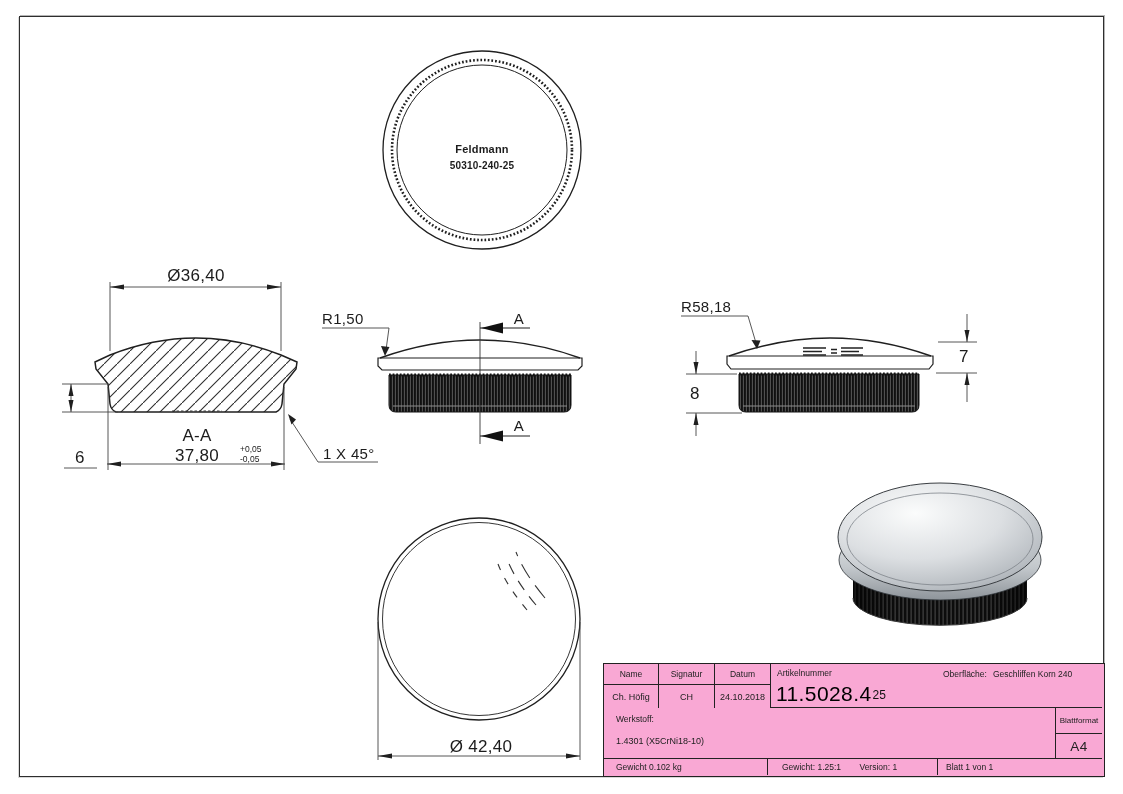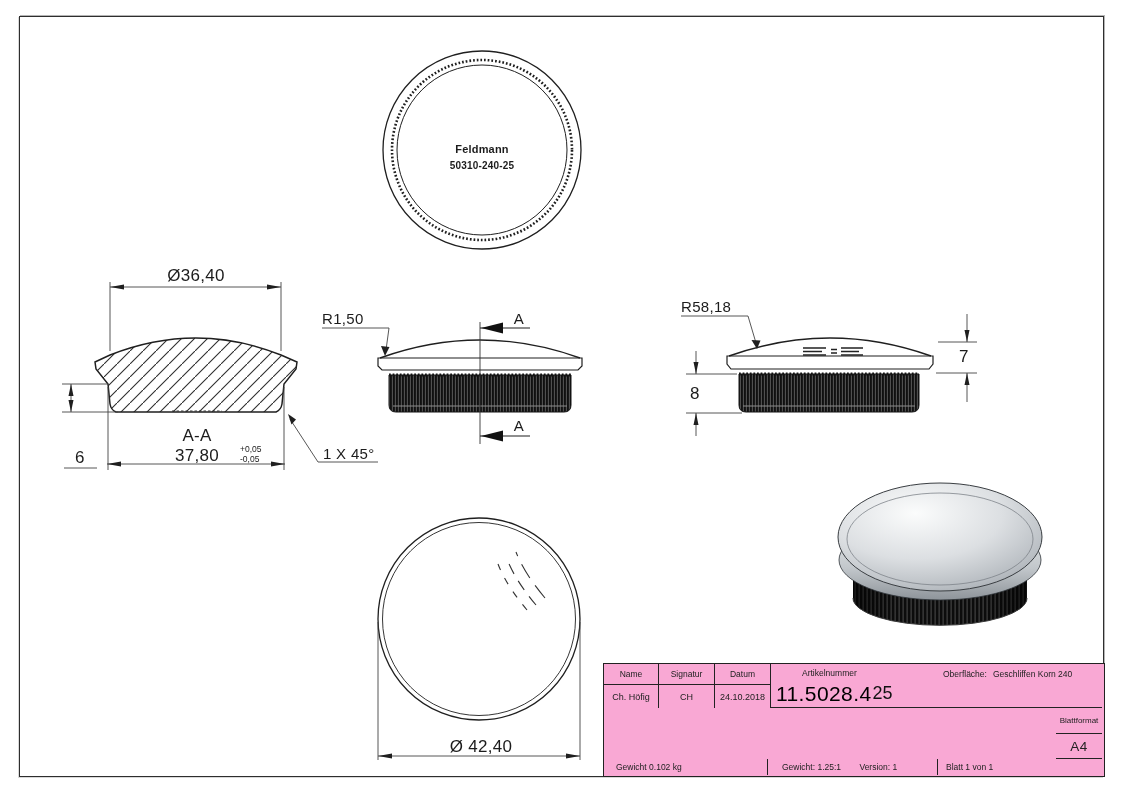--- a/index.html
+++ b/index.html
@@ -22,21 +22,21 @@
   
   .tb{
     position:absolute;left:603px;top:663px;width:502px;height:114px;
     border:1.6px solid #222;box-sizing:border-box;background:#f9a8d4;font-size:8.5px;color:#222;
   }
   .tb .cell{position:absolute;box-sizing:border-box;}
   .bR{border-right:1px solid #222;}
   .bB{border-bottom:1px solid #222;}
   .ctr{display:flex;align-items:center;justify-content:center;text-align:center;}
   .artnum{font-size:21px;letter-spacing:.4px;color:#000;}
-  .artnum-sfx{font-size:18px;letter-spacing:0;vertical-align:2px;margin-left:1px;color:#111;}
+  .artnum-sfx{font-size:12px;letter-spacing:0;vertical-align:2px;margin-left:1px;color:#111;}
   .small-label{font-size:8.5px;color:#222;}
   .val9{font-size:9px;}
 </style>
 </head>
 <body>
 
 <div class="frame"></div>
 
 <svg width="1123" height="794" viewBox="0 0 1123 794" style="position:absolute;left:0;top:0;">
   <defs>
@@ -202,28 +202,32 @@
 
   <div class="cell bR bB ctr" style="left:0;top:0;width:55px;height:21px;">Name</div>
   <div class="cell bR bB ctr" style="left:55px;top:0;width:56px;height:21px;">Signatur</div>
   <div class="cell bR bB ctr" style="left:111px;top:0;width:56px;height:21px;">Datum</div>
 
   <div class="cell bR ctr val9" style="left:0;top:21px;width:55px;height:23px;">Ch. Höfig</div>
   <div class="cell bR ctr val9" style="left:55px;top:21px;width:56px;height:23px;">CH</div>
   <div class="cell bR ctr val9" style="left:111px;top:21px;width:56px;height:23px;">24.10.2018</div>
 
   <div class="cell bB" style="left:167px;top:0;width:331px;height:44px;">
-    <span class="small-label" style="position:absolute;left:6px;top:4px;margin-left:25px;">Artikelnummer</span>
+    <span class="small-label" style="position:absolute;left:6px;top:4px;">Artikelnummer</span>
     <span style="position:absolute;left:5px;top:18px;">
       <span class="artnum">11.5028.4</span><span class="artnum-sfx">25</span>
     </span>
     <span class="small-label" style="position:absolute;left:172px;top:5px;text-align:center;">Oberfläche:</span>
     <span class="small-label" style="position:absolute;left:222px;top:5px;">Geschliffen Korn 240</span>
   </div>
 
+  <div class="cell bR bB" style="left:0;top:44px;width:452px;height:51px;">
+    <span class="small-label" style="position:absolute;left:12px;top:6px;">Werkstoff:</span>
+    <span class="val9" style="position:absolute;left:12px;top:28px;">1.4301 (X5CrNi18-10)</span>
+  </div>
   <div class="cell bB ctr" style="left:452px;top:44px;width:46px;height:26px;font-size:8px;">Blattformat</div>
   <div class="cell bB ctr" style="left:452px;top:70px;width:46px;height:25px;font-size:13.5px;letter-spacing:.5px;">A4</div>
 
   <div class="cell bR" style="left:0;top:95px;width:164px;height:16px;line-height:16px;padding-left:12px;">Gewicht 0.102 kg</div>
   <div class="cell bR" style="left:164px;top:95px;width:170px;height:16px;line-height:16px;padding-left:14px;">
     <span>Gewicht: 1.25:1</span>
     <span style="margin-left:16px;">Version: 1</span>
   </div>
   <div class="cell" style="left:334px;top:95px;width:164px;height:16px;line-height:16px;padding-left:8px;">Blatt 1 von 1</div>
 </div>

